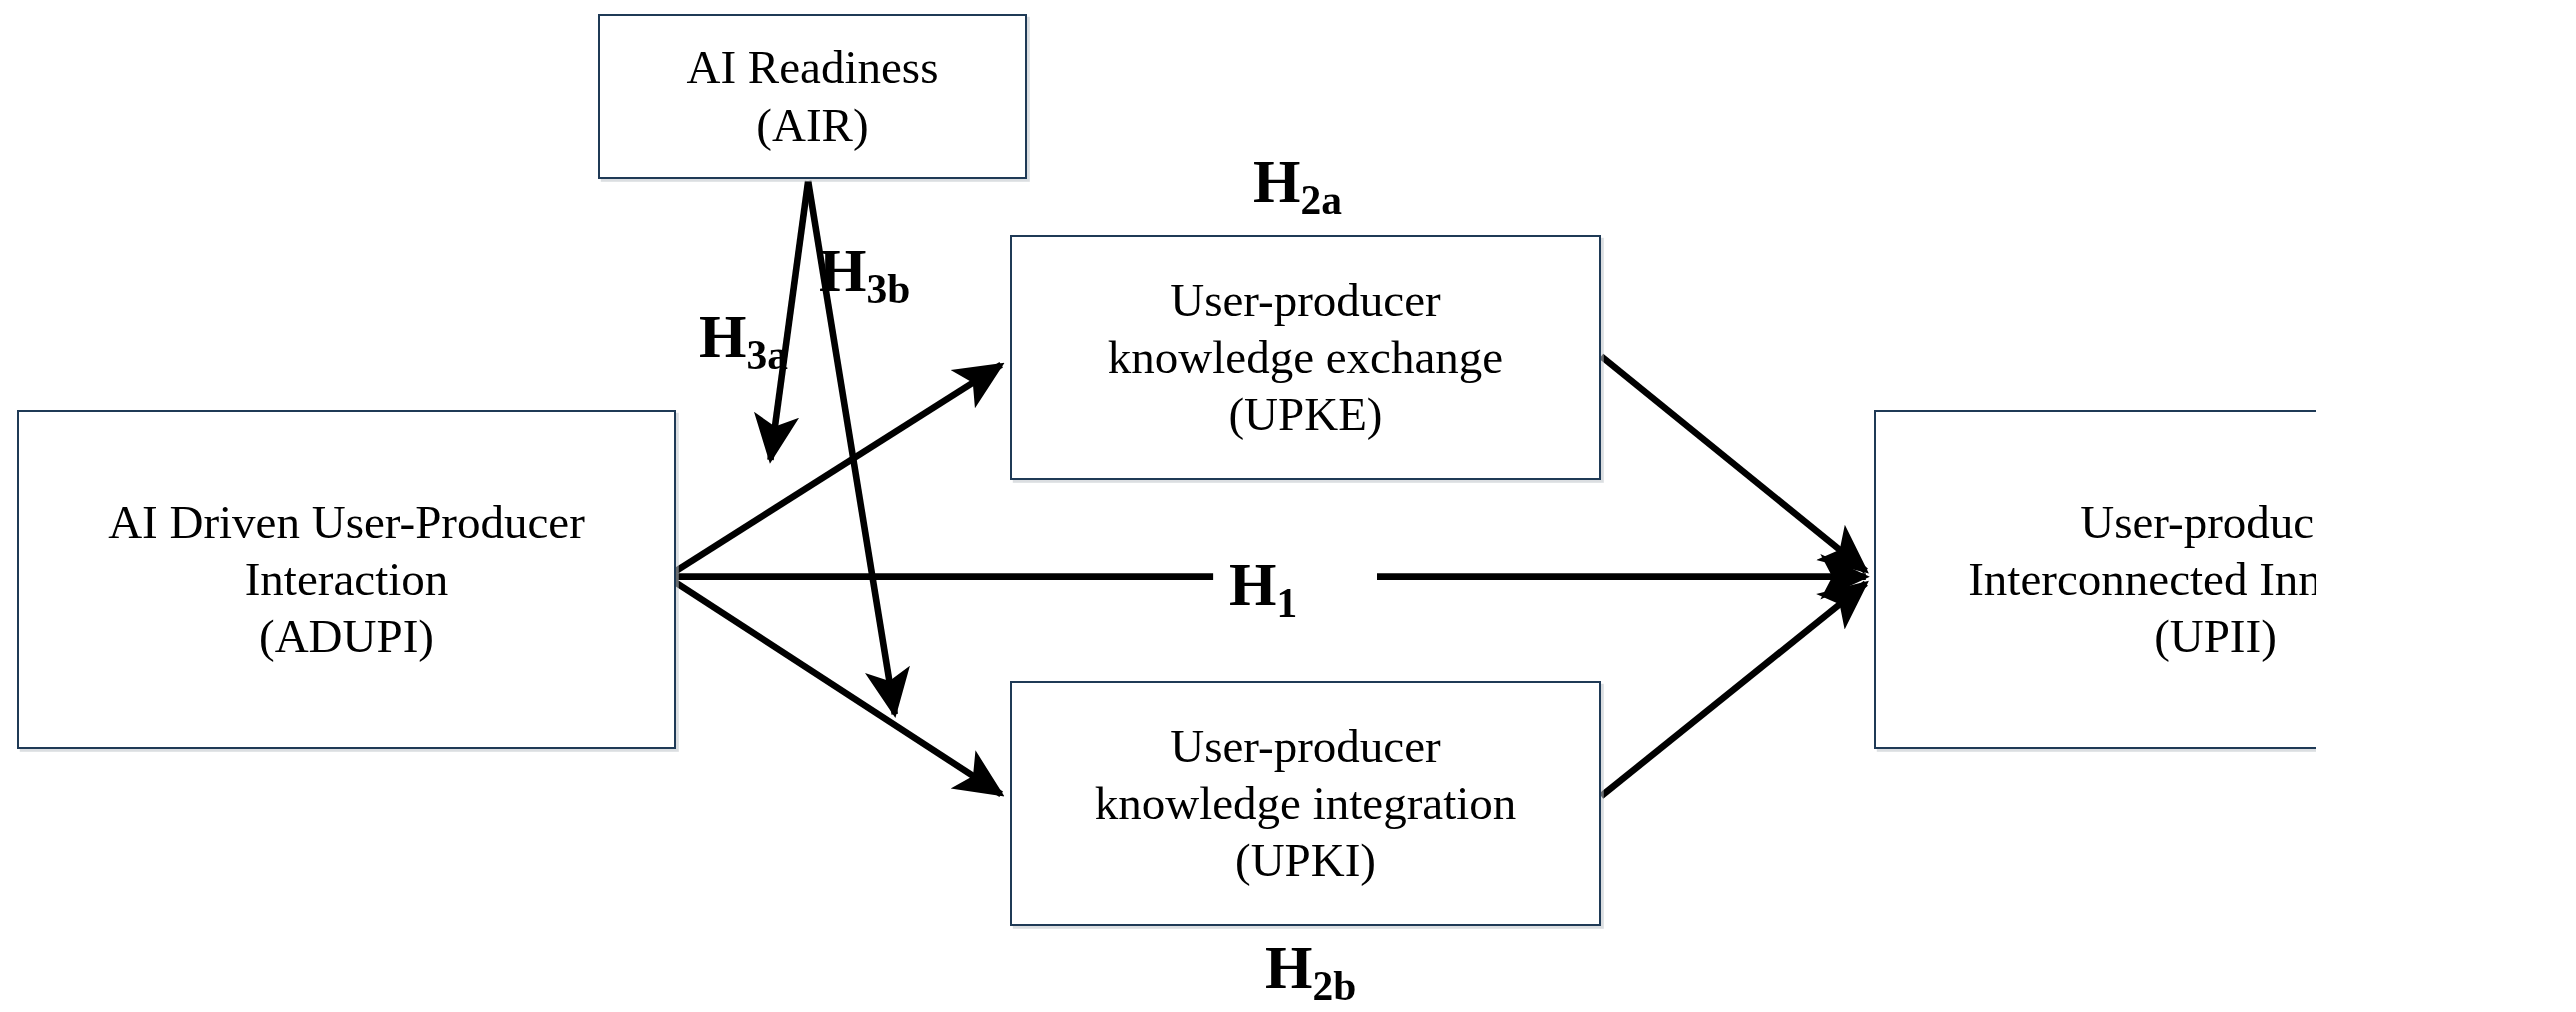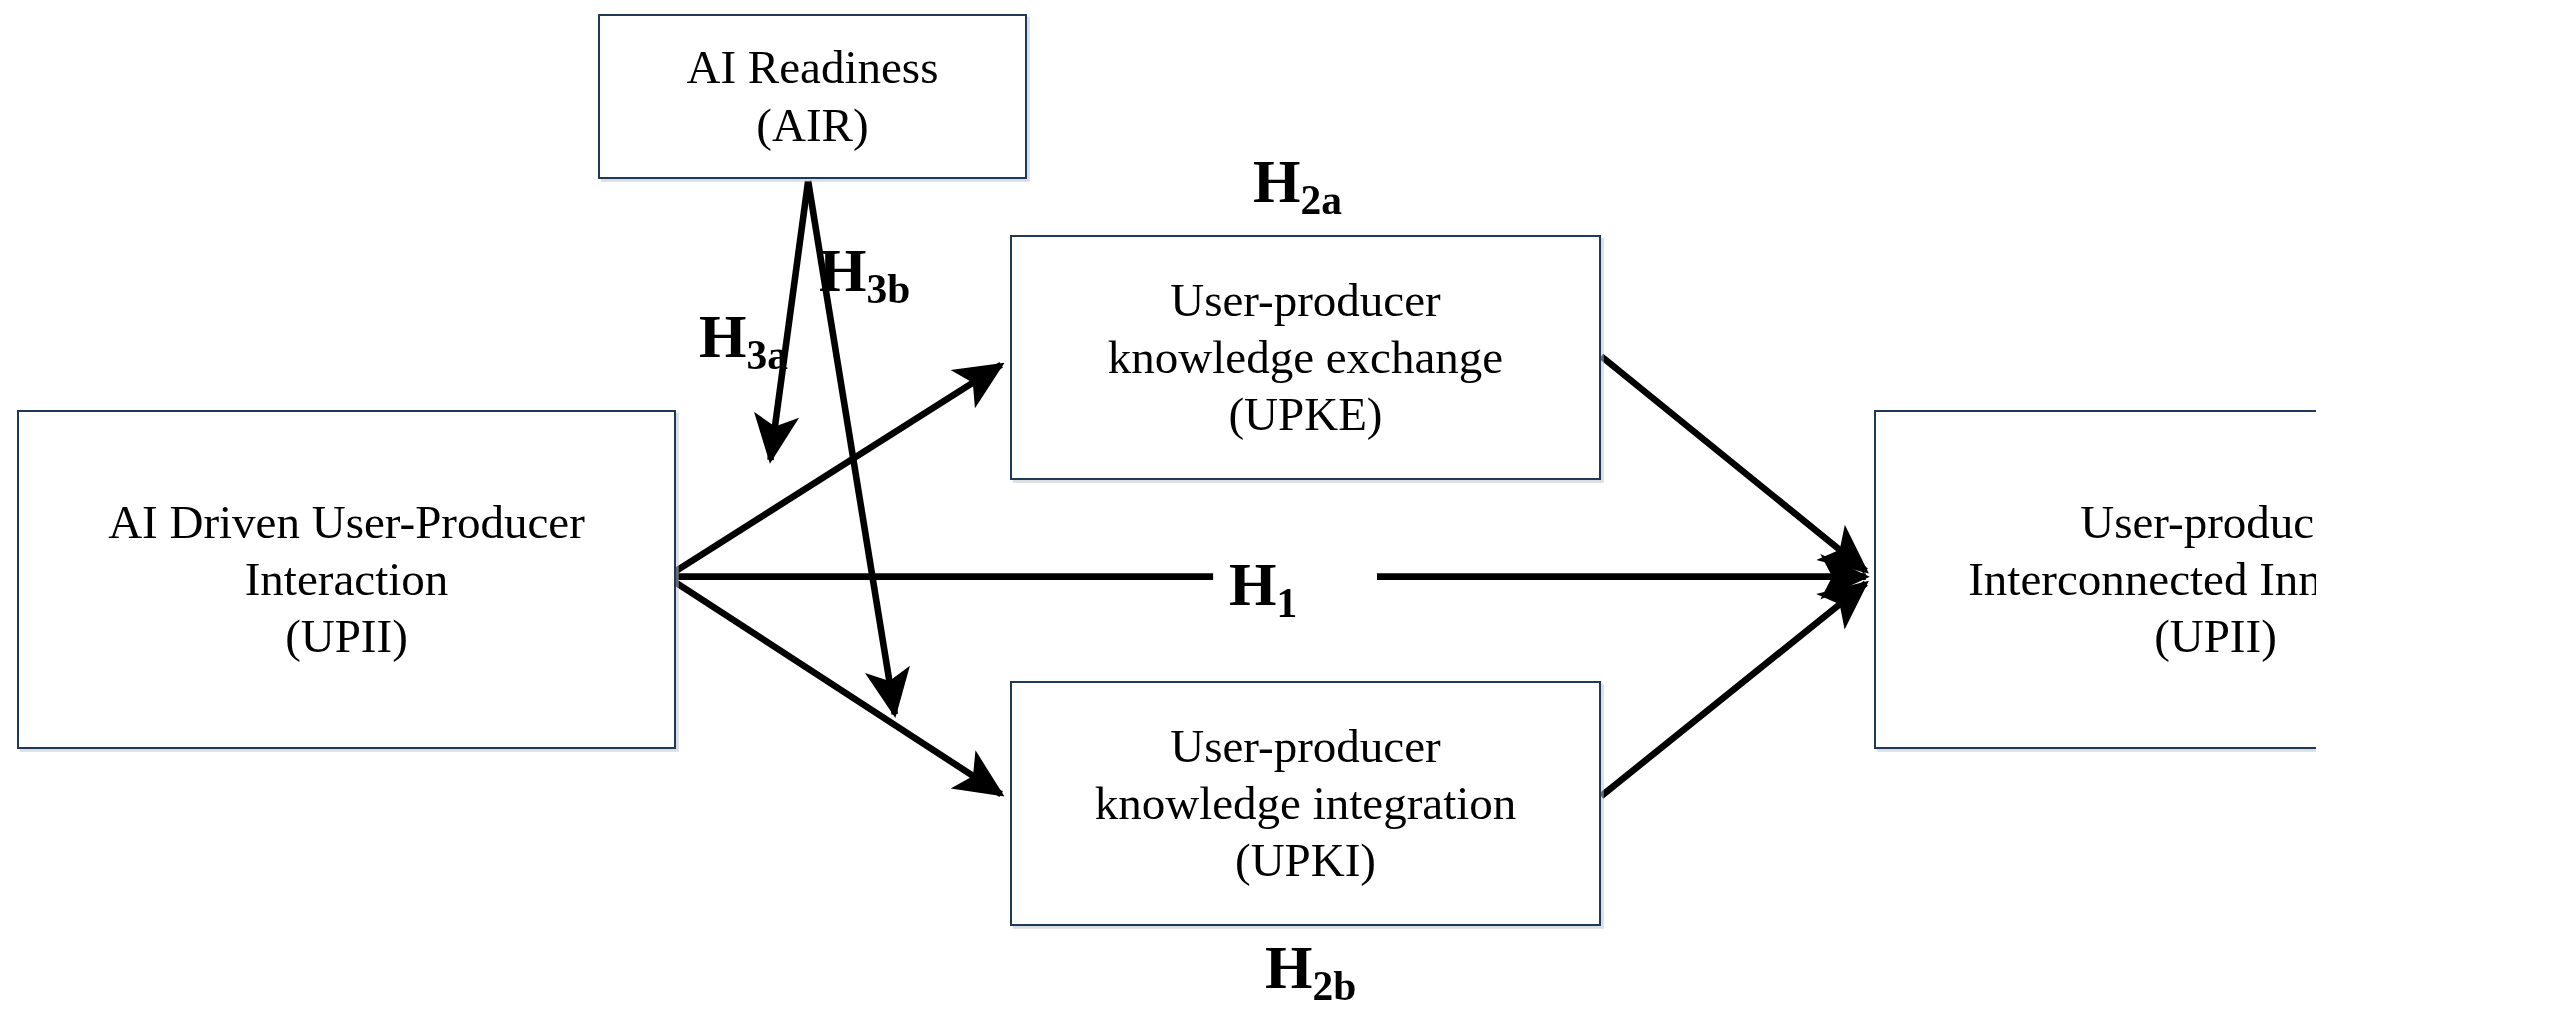--- a/index.html
+++ b/index.html
@@ -90,21 +90,21 @@
   </svg>
 
   <div class="node-box" style="left:598px; top:14px; width:429px; height:165px;">
     <span class="node-text">AI Readiness
 (AIR)</span>
   </div>
 
   <div class="node-box" style="left:17px; top:410px; width:659px; height:339px;">
     <span class="node-text">AI Driven User-Producer
 Interaction
-(UPII)</span>
+(ADUPI)</span>
   </div>
 
   <div class="node-box" style="left:1010px; top:235px; width:591px; height:245px;">
     <span class="node-text">User-producer
 knowledge exchange
 (UPKE)</span>
   </div>
 
   <div class="node-box" style="left:1010px; top:681px; width:591px; height:245px;">
     <span class="node-text">User-producer

